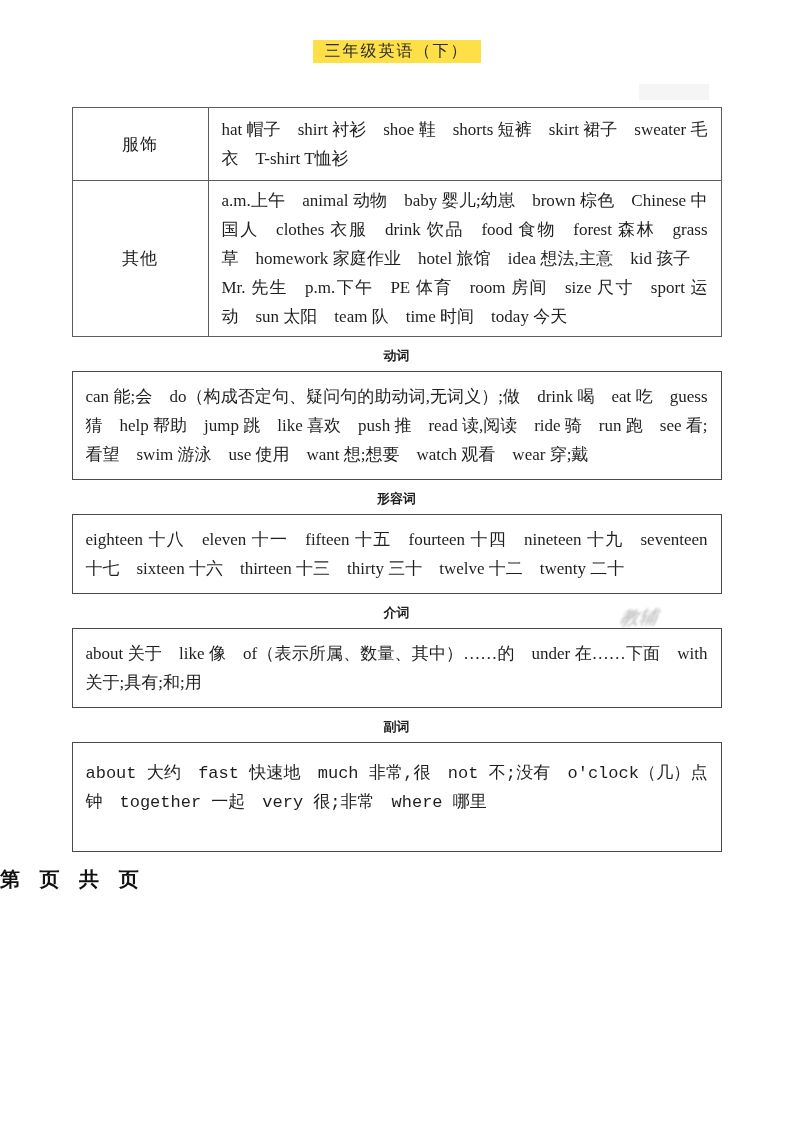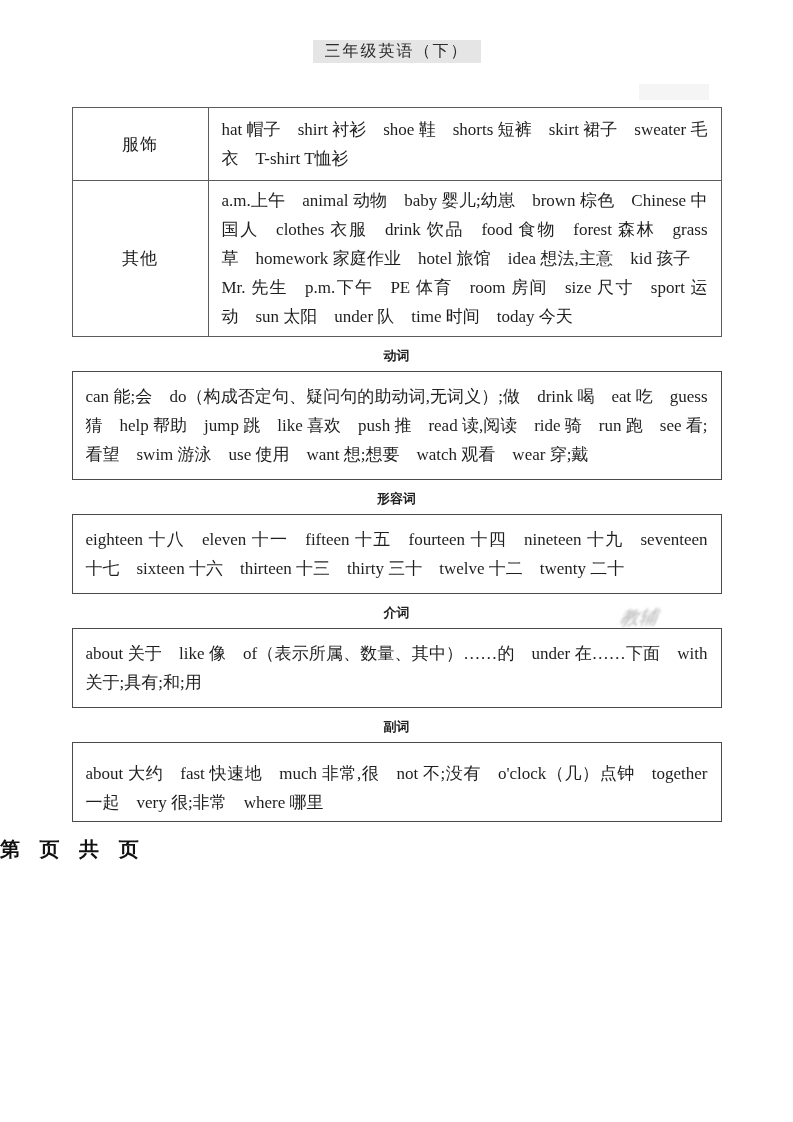--- a/index.html
+++ b/index.html
@@ -3,35 +3,35 @@
 <meta charset="utf-8">
 <style>
   html,body{margin:0;padding:0;background:#ffffff;}
   .page{
     width:793px;height:1122px;margin:0 auto;position:relative;overflow:hidden;
     background:#ffffff;color:#1e1e1e;
     font-family:"Liberation Serif","DejaVu Serif",serif;font-size:17px;
   }
   .title-band{
     width:-moz-fit-content;width:fit-content;margin:40px auto 0;
-    background:#e5e5e5;padding:1px 12px;font-size:16px;letter-spacing:2px;color:#2b2b2b;
+    background:#fde047;padding:1px 12px;font-size:16px;letter-spacing:2px;color:#2b2b2b;
   }
   .faded-mark{position:absolute;right:84px;top:84px;width:70px;height:16px;background:#f5f5f5;}
   .content{width:650px;margin:44px auto 0;}
   table.vocab{width:100%;border-collapse:collapse;border:1.5px solid #4a4a4a;padding-left:32px;}
   table.vocab td{border:1px solid #5c5c5c;vertical-align:middle;}
   td.cat{width:133px;text-align:center;letter-spacing:1px;}
   td.entries{padding:7px 13px;line-height:29px;text-align:justify;}
   tr.row-other td.entries{padding:5px 13px;}
   .sec-title{
     text-align:center;font-family:"Liberation Sans","DejaVu Sans",sans-serif;
     font-weight:bold;font-size:13px;margin:10px 0 6px;color:#222;
   }
   .sec-box{border:1.5px solid #4a4a4a;padding:10px 13px;line-height:29px;text-align:justify;}
-  .sec-box.adv{padding:16px 13px 4px;}
+  .sec-box.adv{padding:16px 13px 34px;font-family:Liberation Mono, monospace;}
   .footer{
     text-align:left;font-weight:bold;font-size:20px;letter-spacing:7px;
     margin-top:14px;color:#111;font-family:"Liberation Sans","DejaVu Sans",sans-serif;
   }
   .watermark{
     position:absolute;left:620px;top:605px;z-index:3;
     color:rgba(110,110,110,0.55);font-style:italic;font-size:19px;
     filter:blur(1.1px);transform:skewX(-10deg) rotate(-2deg);
     pointer-events:none;white-space:nowrap;
   }
@@ -48,21 +48,21 @@
   <div class="content">
 
     <table class="vocab">
       <tbody>
         <tr class="row-clothing">
           <td class="cat">服饰</td>
           <td class="entries">hat 帽子 shirt 衬衫 shoe 鞋 shorts 短裤 skirt 裙子 sweater 毛衣 T-shirt T恤衫</td>
         </tr>
         <tr class="row-other">
           <td class="cat">其他</td>
-          <td class="entries">a.m.上午 animal 动物 baby 婴儿;幼崽 brown 棕色 Chinese 中国人 clothes 衣服 drink 饮品 food 食物 forest 森林 grass 草 homework 家庭作业 hotel 旅馆 idea 想法,主意 kid 孩子 Mr. 先生 p.m.下午 PE 体育 room 房间 size 尺寸 sport 运动 sun 太阳 under 队 time 时间 today 今天</td>
+          <td class="entries">a.m.上午 animal 动物 baby 婴儿;幼崽 brown 棕色 Chinese 中国人 clothes 衣服 drink 饮品 food 食物 forest 森林 grass 草 homework 家庭作业 hotel 旅馆 idea 想法,主意 kid 孩子 Mr. 先生 p.m.下午 PE 体育 room 房间 size 尺寸 sport 运动 sun 太阳 team 队 time 时间 today 今天</td>
         </tr>
       </tbody>
     </table>
 
     <div class="sec-title">动词</div>
     <div class="sec-box">can 能;会 do（构成否定句、疑问句的助动词,无词义）;做 drink 喝 eat 吃 guess 猜 help 帮助 jump 跳 like 喜欢 push 推 read 读,阅读 ride 骑 run 跑 see 看;看望 swim 游泳 use 使用 want 想;想要 watch 观看 wear 穿;戴</div>
 
     <div class="sec-title">形容词</div>
 
     <div class="sec-box">eighteen 十八 eleven 十一 fifteen 十五 fourteen 十四 nineteen 十九 seventeen 十七 sixteen 十六 thirteen 十三 thirty 三十 twelve 十二 twenty 二十</div>

